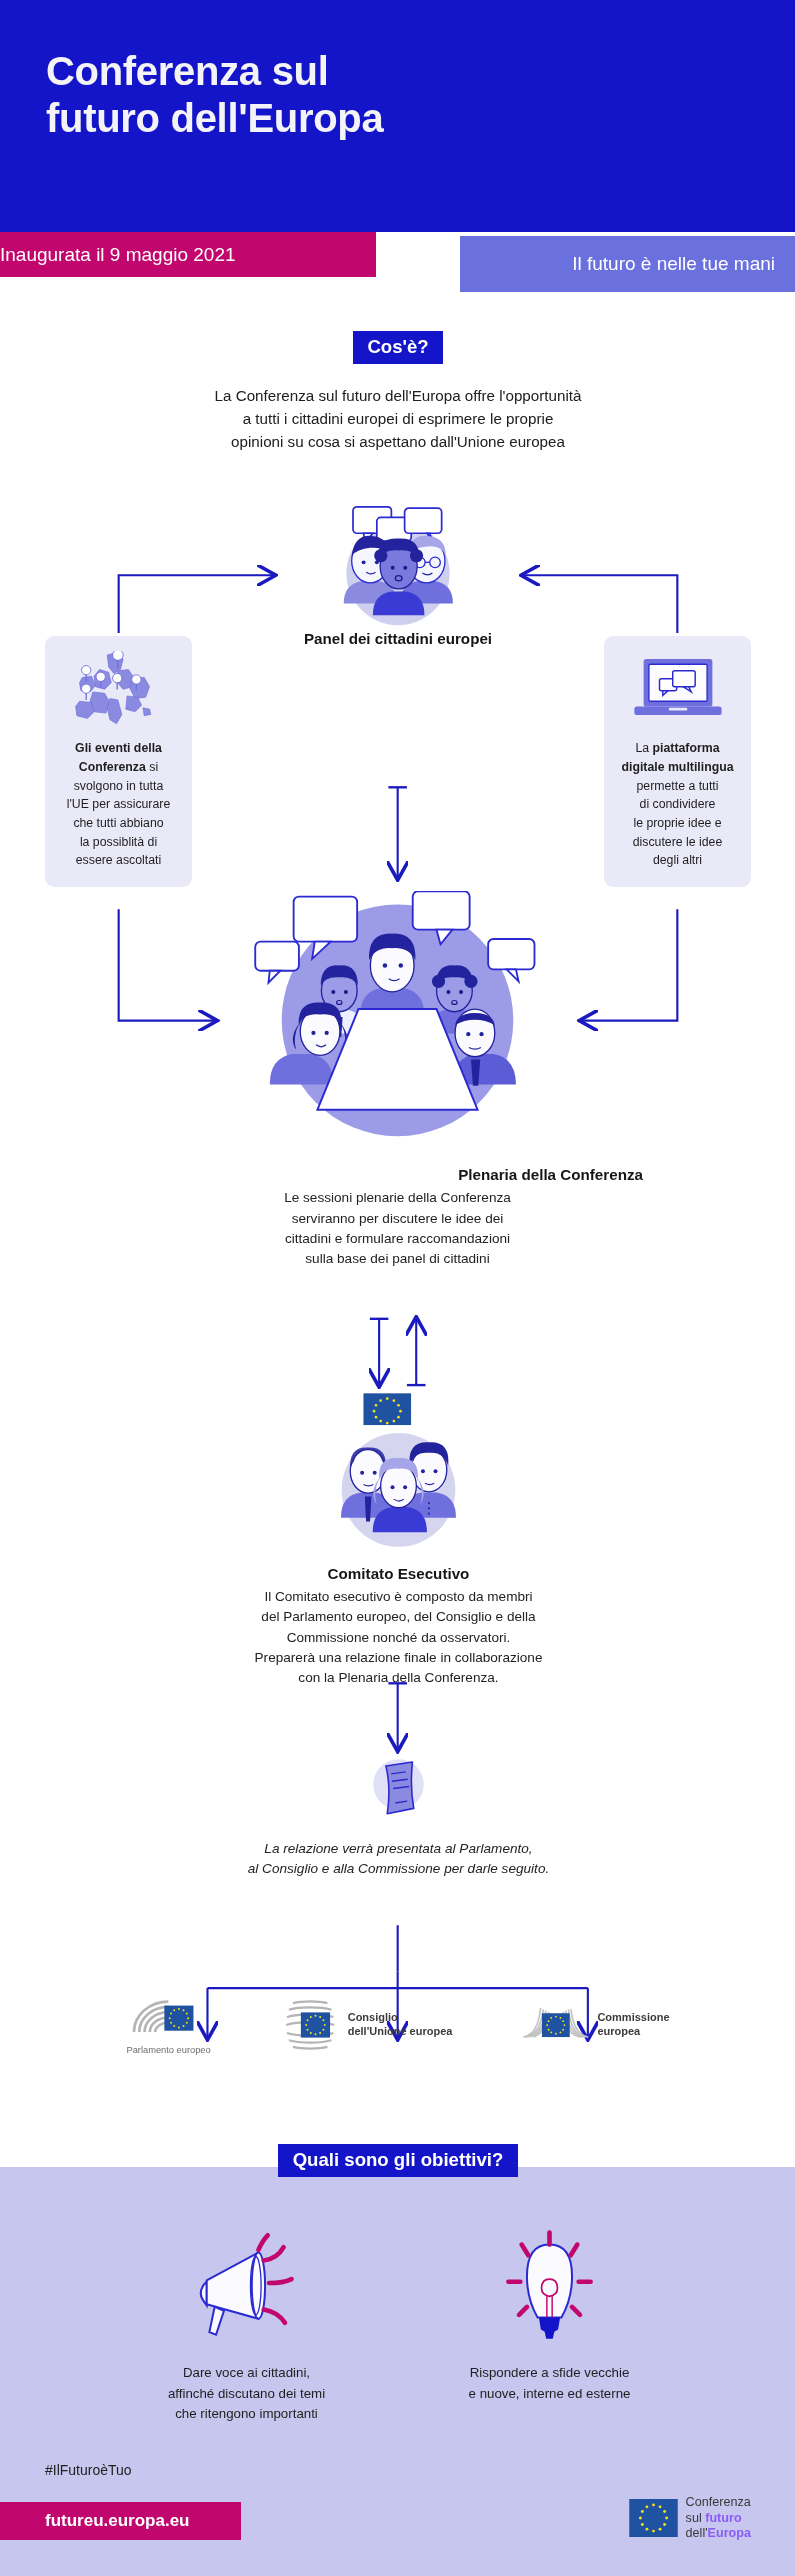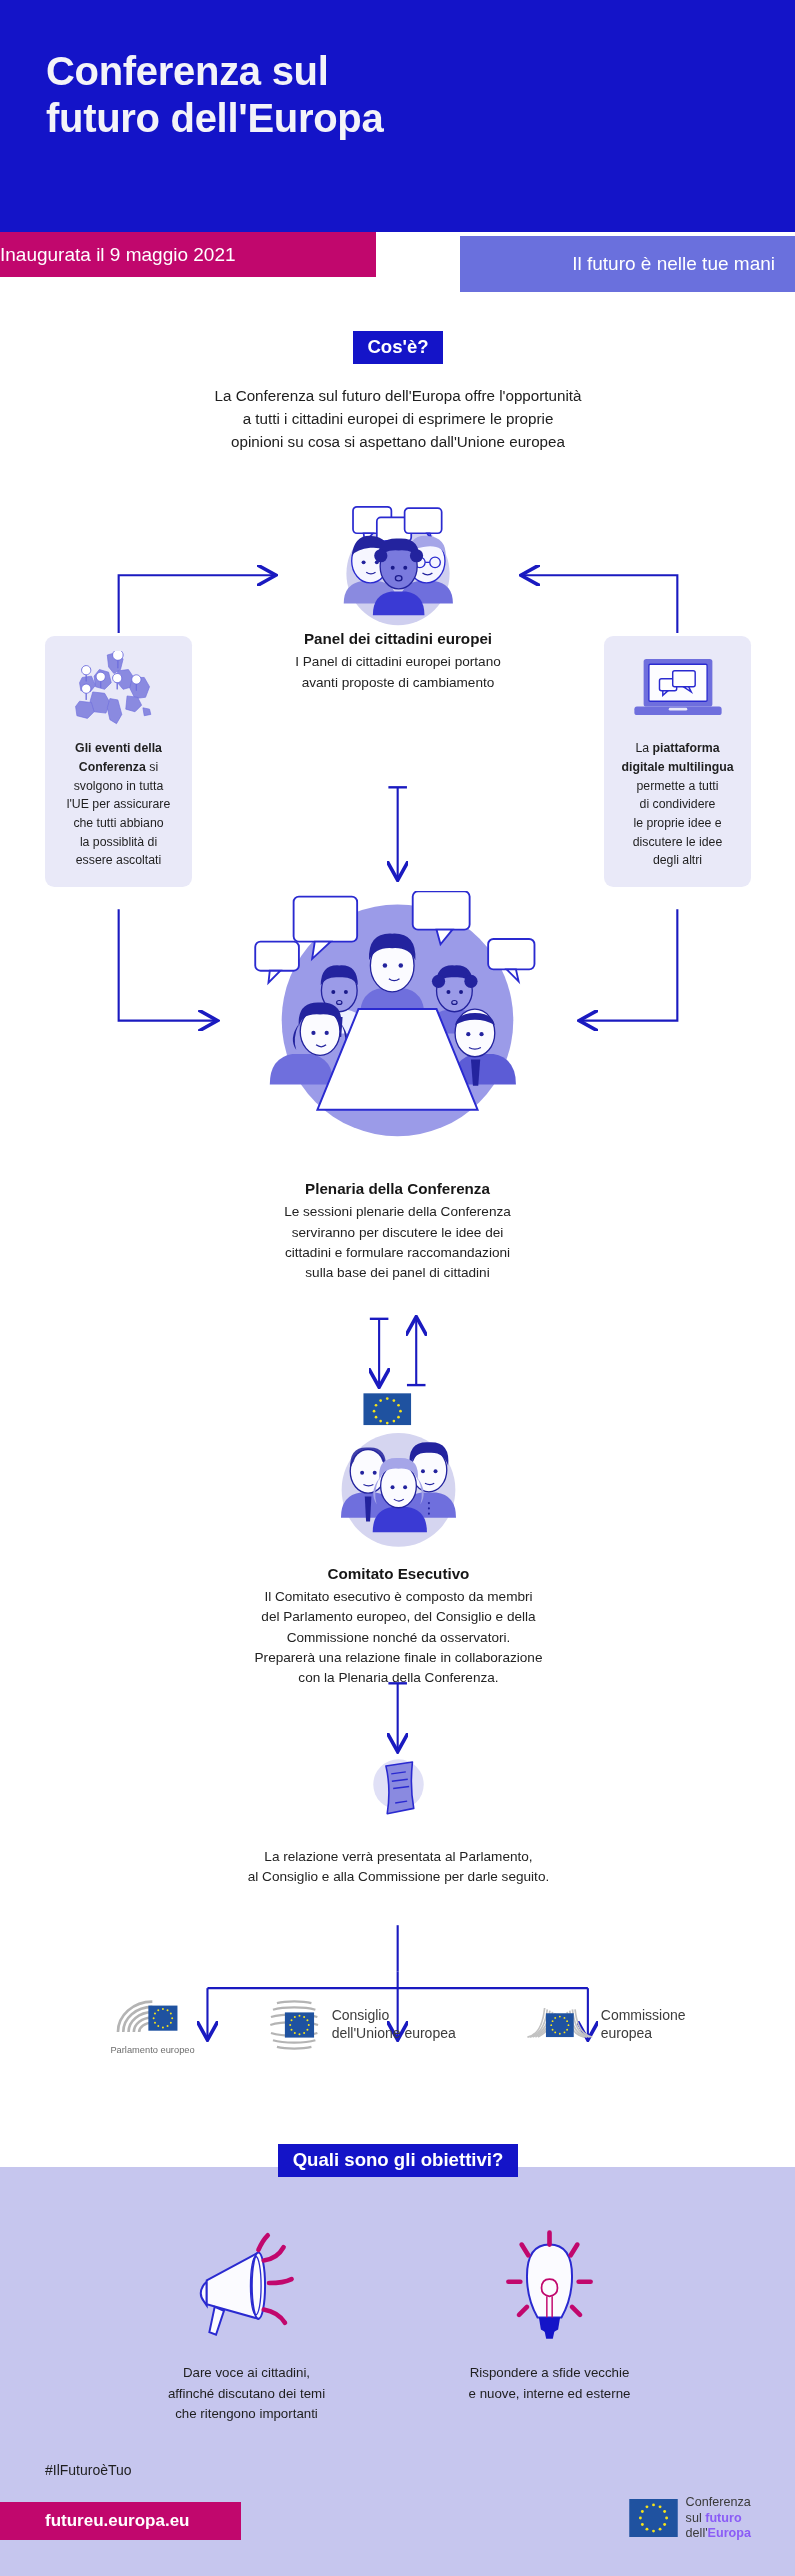--- a/index.html
+++ b/index.html
@@ -80,21 +80,21 @@
 
   
   .svg-layer { position: absolute; left: 0; top: 0; width: 796px; height: 2576px; pointer-events: none; }
 
   
   .logos {
     position: absolute; left: 0; top: 1995px; width: 796px;
     display: flex; justify-content: center; gap: 70px;
   }
   .logo { display: flex; align-items: center; gap: 6px; }
-  .logo-caption { font-size: 14px; color: #3c3c3c; line-height: 1.25; white-space: pre-line; }
+  .logo-caption { font-size: 11px; color: #3c3c3c; line-height: 1.25; white-space: pre-line; font-weight: bold; }
   .logo-caption-under { font-size: 9.3px; color: #6d6d6d; margin-top: 2.7px; }
 
   
   .obj-band {
     position: absolute; left: 0; top: 2167px; width: 796px; height: 409px;
     background: #c6c6ee;
   }
   .obj-pill-wrap {
     position: absolute; left: 0; top: 2144px; width: 796px; text-align: center; z-index: 3;
   }
@@ -219,22 +219,20 @@
         <path d="M100,84 q-2,-34 31,-32 q33,-2 31,32 q-8,-16 -31,-14 q-23,-2 -31,14z" fill="#23239e"></path>
         <circle cx="104" cy="78" r="10" fill="#23239e"></circle>
           <circle cx="158" cy="78" r="10" fill="#23239e"></circle>
         <circle cx="122" cy="96" r="3" fill="#1a1a8a"></circle>
           <circle cx="141" cy="96" r="3" fill="#1a1a8a"></circle>
         <ellipse cx="131" cy="112" rx="5" ry="4" fill="none" stroke="#1a1a8a" stroke-width="2"></ellipse>
       </g>
     </svg>
   </div>
   <div class="block-title">Panel dei cittadini europei</div>
-  <div class="block-body">I Panel di cittadini europei portano
-avanti proposte di cambiamento</div>
 </div>
 
 <div class="card card-left">
   <div class="card-art">
     <svg width="99" height="78" viewBox="0 0 150 118">
       <g fill="#8a8ae0" stroke="#6f6fdd" stroke-width="1">
         <path d="M58,6 l14,-4 l10,10 l-4,16 l-10,6 l-8,-10 z"></path>
         <path d="M74,30 l16,-2 l8,12 l-2,14 l-14,4 l-10,-12 z"></path>
         <path d="M46,28 l14,4 l4,16 l-10,10 l-14,-4 l-2,-16 z"></path>
         <path d="M20,40 l14,-2 l6,14 l-8,10 l-14,-2 l-2,-12 z"></path>
@@ -351,21 +349,21 @@
         <path d="M322,202 q4,-18 30,-18 q26,0 30,18 q-14,-8 -30,-8 q-16,0 -30,8z" fill="#23239e"></path>
         <circle cx="342" cy="216" r="3.2" fill="#23239e"></circle>
           <circle cx="362" cy="216" r="3.2" fill="#23239e"></circle>
         <path d="M343,236 q9,5 18,0" fill="none" stroke="#23239e" stroke-width="2"></path>
         <path d="M346,254 l14,0 l-3,40 l-8,0z" fill="#23239e"></path>
       </g>
 
       <path d="M176,178 L294,178 L356,330 L114,330 Z" fill="#ffffff" stroke="#2a2ad0" stroke-width="3"></path>
     </svg>
   </div>
-  <div class="block-title" style="margin-top:27px;">Plenaria della Conferenza</div>
+  <div class="block-title" style="margin-top:13px;text-align:right;">Plenaria della Conferenza</div>
   <div class="block-body">Le sessioni plenarie della Conferenza
 serviranno per discutere le idee dei
 cittadini e formulare raccomandazioni
 sulla base dei panel di cittadini</div>
 </div>
 
 <div class="block blk-exec">
   <div style="height:162px;display:flex;align-items:flex-end;justify-content:center;">
     <svg width="179" height="162" viewBox="0 0 270 245">
       <circle cx="135" cy="148" r="86" fill="#d5d5f0"></circle>
@@ -438,21 +436,21 @@
       <circle cx="55" cy="52" r="38" fill="#e0e0f6"></circle>
       <path d="M36,24 L76,18 Q72,56 78,88 L38,96 Q44,58 36,24 Z" fill="#8a8ae0" stroke="#2a2ad0" stroke-width="2.4" stroke-linejoin="round"></path>
       <g stroke="#2a2ad0" stroke-width="2.2" fill="none">
         <path d="M44,36 l22,-3"></path>
           <path d="M45,47 l24,-3"></path>
           <path d="M47,58 l24,-3"></path>
           <path d="M50,80 l18,-3"></path>
       </g>
     </svg>
   </div>
-  <div class="block-body" style="margin-top:24px;">La relazione verrà presentata al Parlamento,
+  <div class="block-body" style="margin-top:16px;font-style:italic;">La relazione verrà presentata al Parlamento,
 al Consiglio e alla Commissione per darle seguito.</div>
 </div>
 
 <div class="logos">
   <div class="logo" style="flex-direction:column;align-items:center;">
     <svg width="78" height="41" viewBox="0 0 118 62">
       <g fill="none" stroke="#b4b4b4" stroke-width="4">
         <path d="M6,56 a52,46 0 0 1 52,-46"></path>
           <path d="M14,56 a44,38 0 0 1 44,-38"></path>
         <path d="M22,56 a36,30 0 0 1 36,-30"></path>

